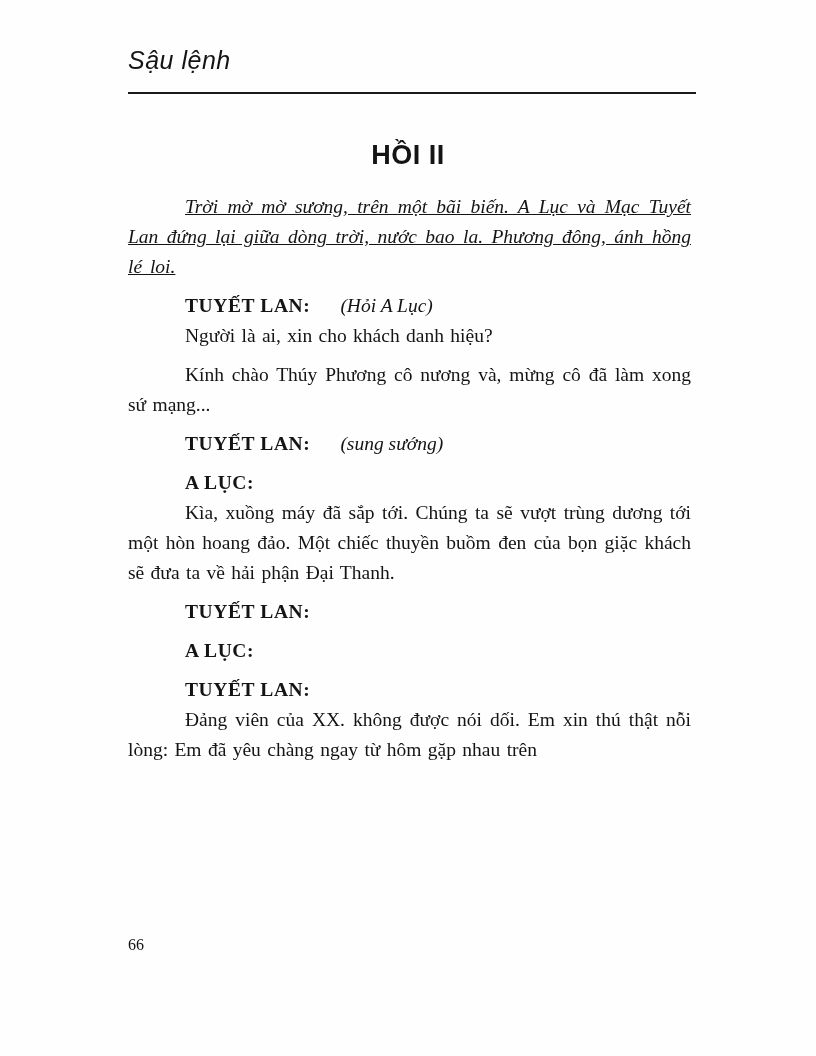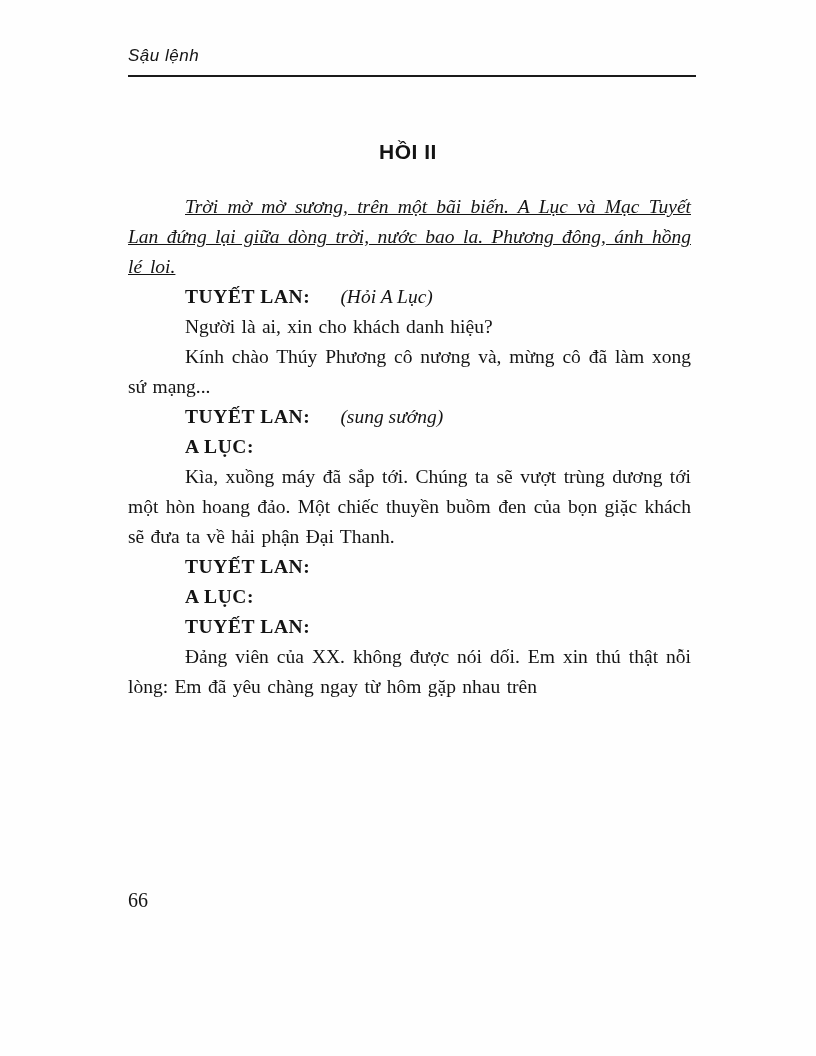--- a/index.html
+++ b/index.html
@@ -13,65 +13,65 @@
     font-family: "Liberation Serif", serif;
     overflow: hidden;
   }
   .header {
     position: absolute;
     top: 46px;
     left: 128px;
     right: 120px;
     font-family: "Liberation Sans", sans-serif;
     font-style: italic;
-    font-size: 17px;
+    font-size: 25px;
     letter-spacing: 0.5px;
-    padding-bottom: 9px;
+    padding-bottom: 17px;
     border-bottom: 2.5px solid #1a1a1a;
   }
   .title {
     position: absolute;
     top: 140px;
     left: 0;
     width: 100%;
     text-align: center;
     font-family: "Liberation Sans", sans-serif;
     font-weight: bold;
-    font-size: 21px;
+    font-size: 27px;
     letter-spacing: 0.5px;
   }
   .content {
     position: absolute;
     top: 192px;
     left: 128px;
     width: 563px;
     font-size: 19.5px;
     line-height: 30px;
   }
   .stage {
     font-style: italic;
     text-align: justify;
     text-indent: 57px;
     word-spacing: 3px;
     text-decoration: underline;
   }
-  .block { }
+  .block { margin-top: 9px; }
   .speaker-line { text-indent: 57px; }
   .speaker { font-weight: 600; letter-spacing: 0.6px; }
   .direction { font-style: italic; margin-left: 30px; }
   .line {
     text-indent: 57px;
     text-align: justify;
     word-spacing: 1.5px;
   }
   .page-number {
     position: absolute;
     left: 128px;
-    top: 889px;
-    font-size: 20px;
+    top: 936px;
+    font-size: 16px;
   }
 </style>
 </head>
 <body>
 
 <div class="page">
   <div class="header">
     <span>Sậu lệnh</span>
   </div>
 

